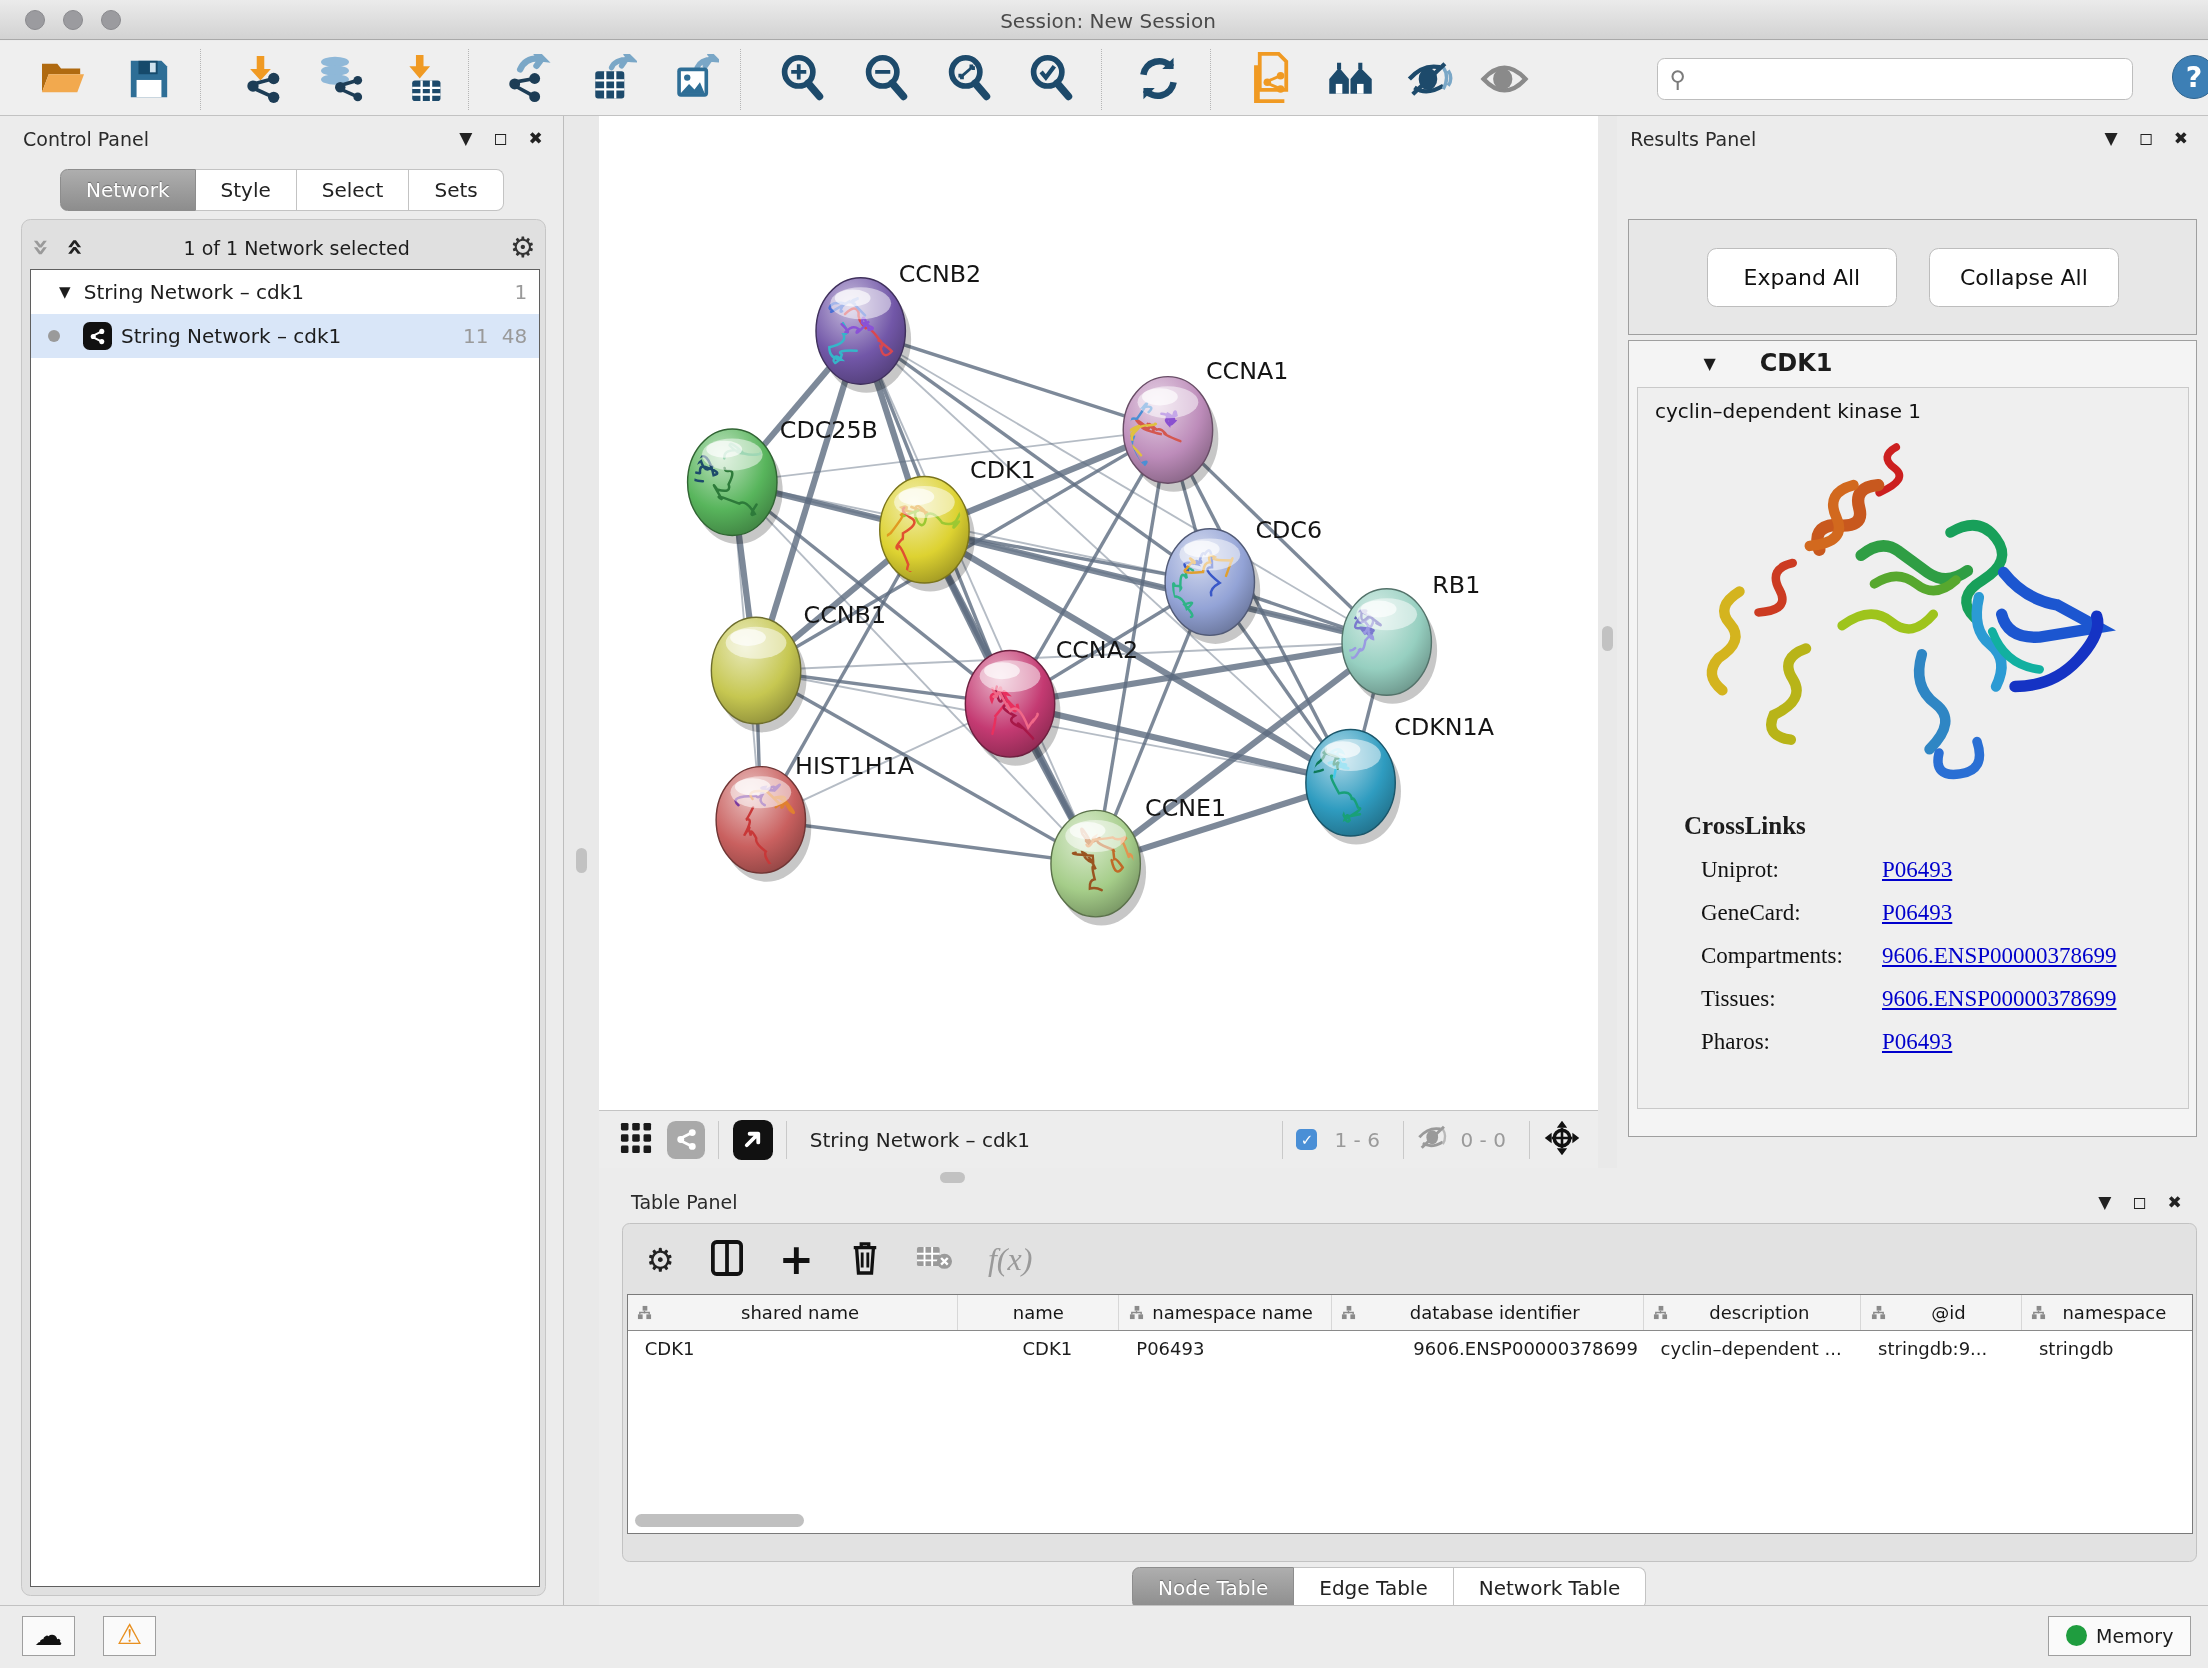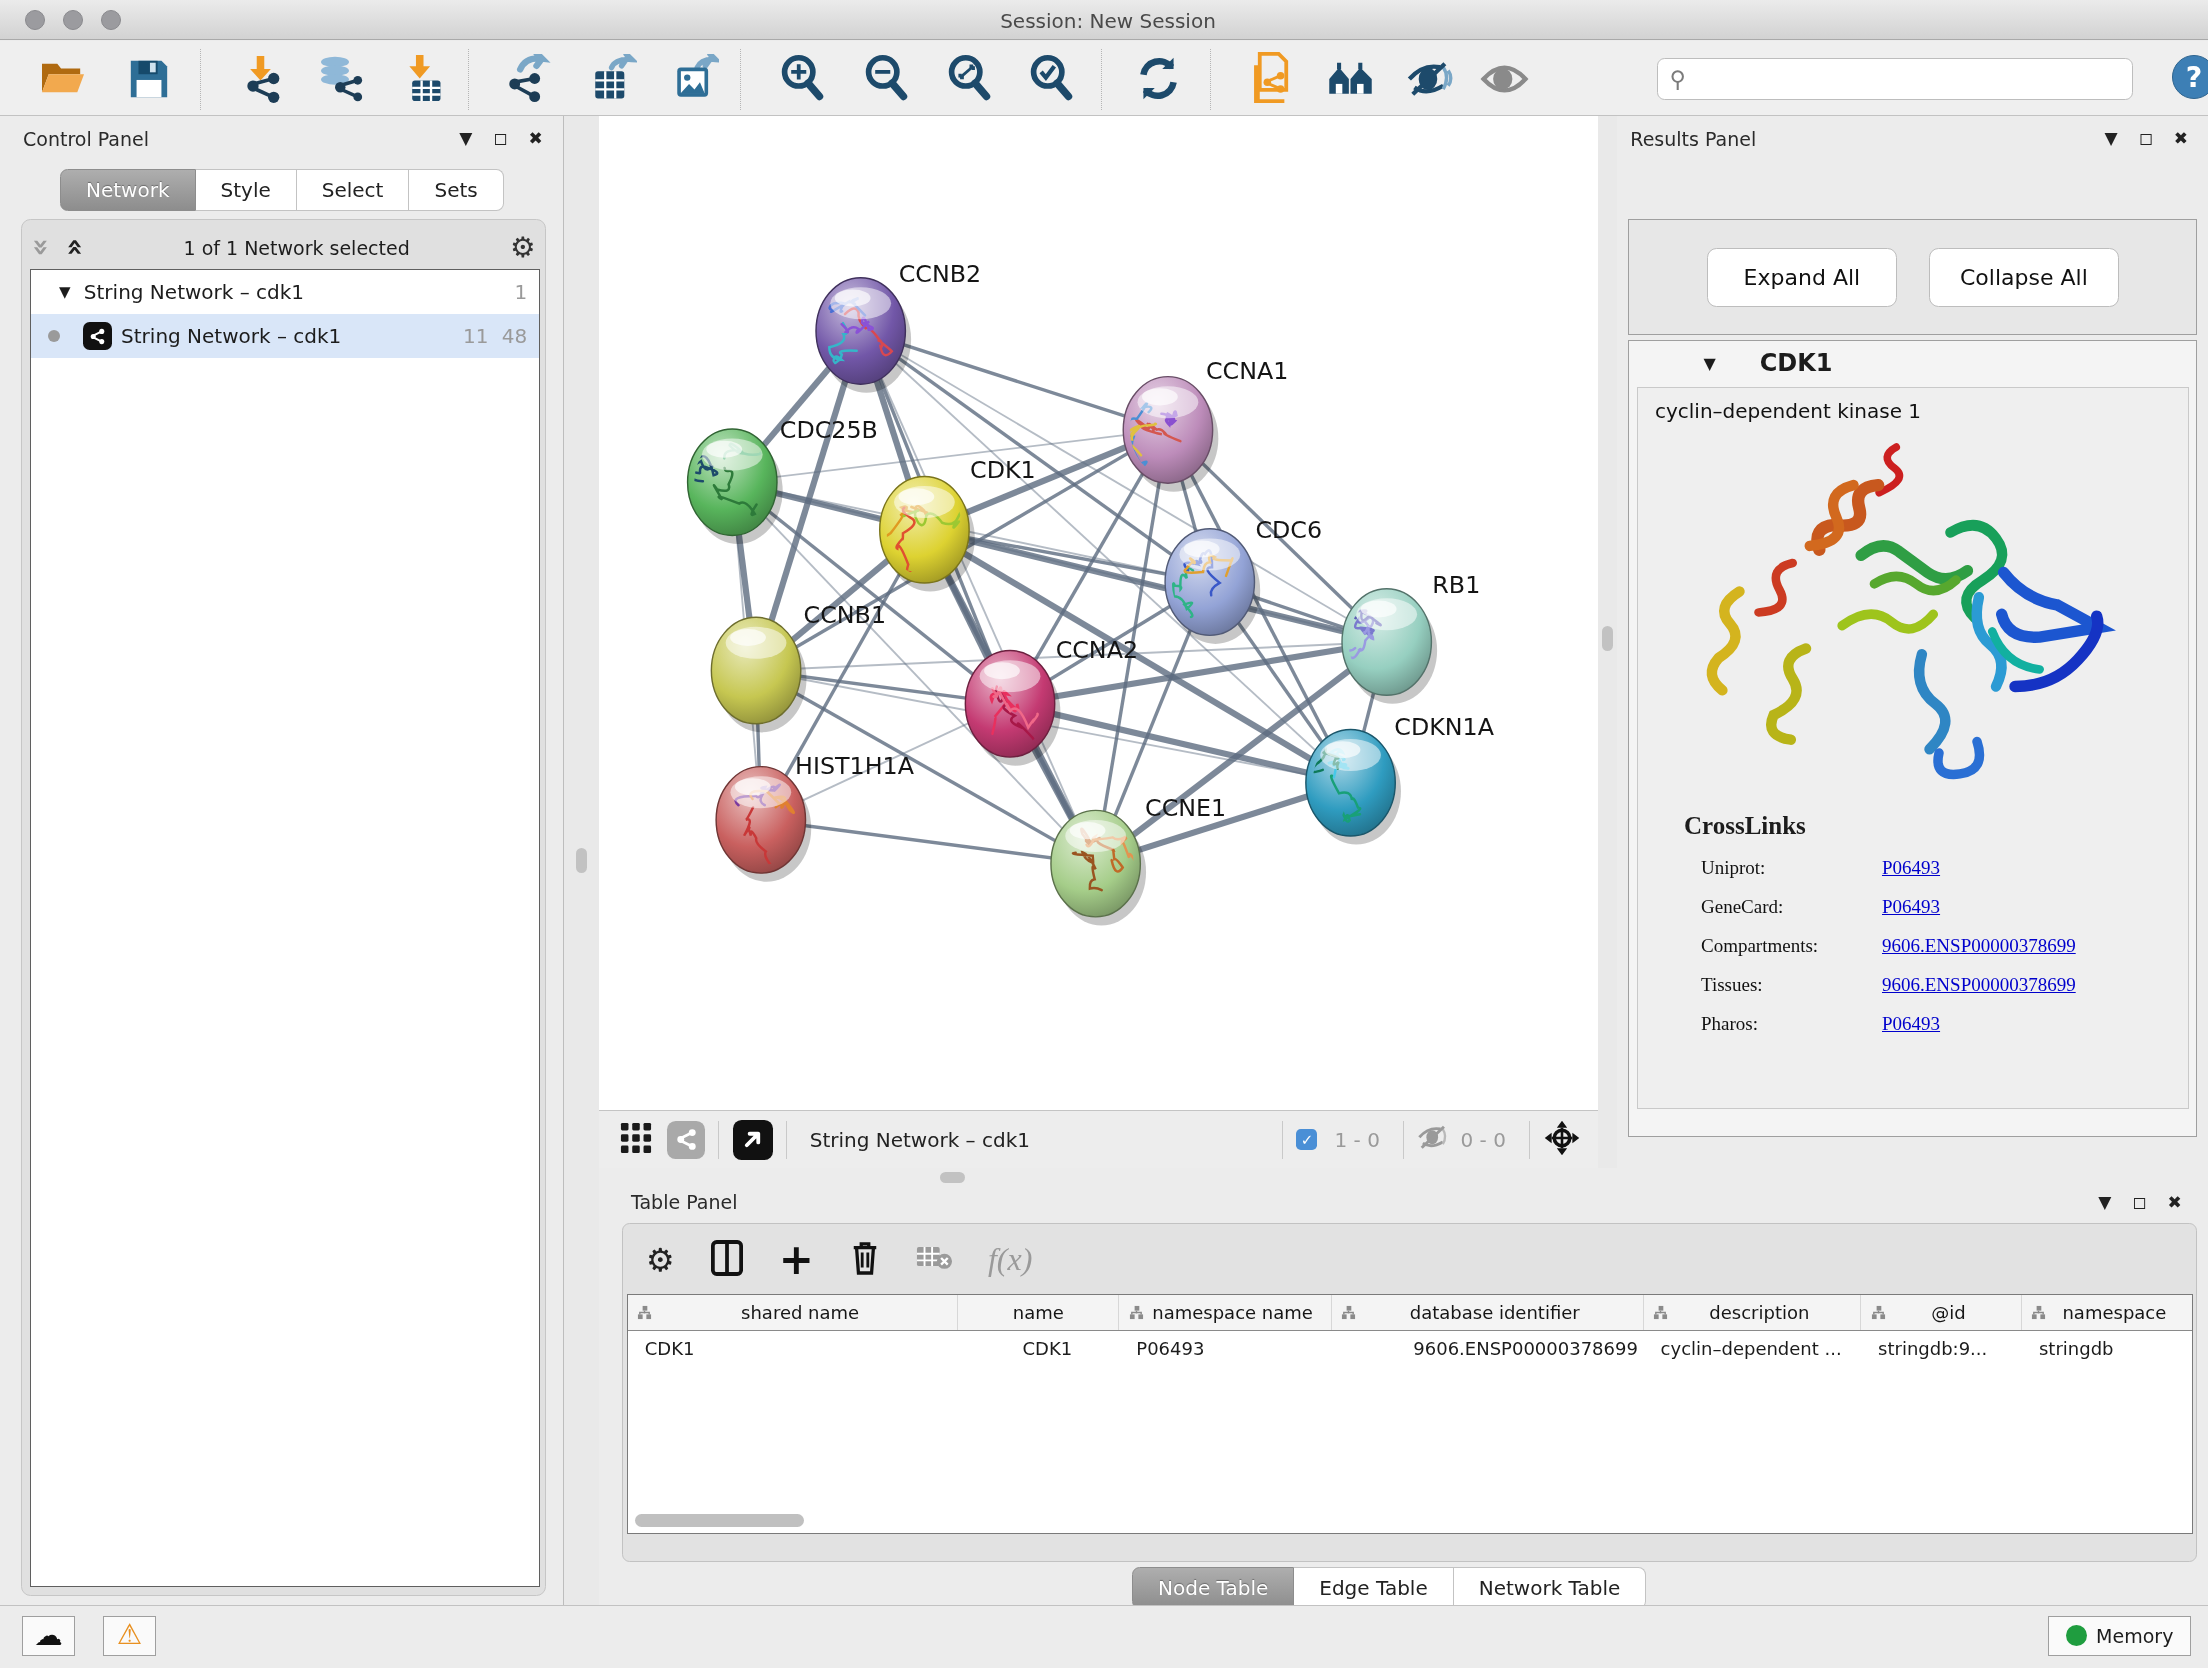--- a/index.html
+++ b/index.html
@@ -82,21 +82,21 @@
     font-size:22px;display:flex;align-items:center;justify-content:center;color:#111;}
   #rp-cdk-box{position:absolute;left:11.4px;top:224px;width:569px;height:797px;background:#f4f4f4;
     border:1.9px solid #9f9f9f;}
   #rp-cdk-head{height:44px;display:flex;align-items:center;font-size:24px;font-weight:bold;}
   #rp-cdk-inner{position:absolute;left:7.6px;top:46px;right:7.6px;bottom:27px;background:#efefef;
     border:1px solid #c9c9c9;overflow:hidden;}
   #rp-desc{font-size:20px;padding:11.4px 17px 0 17px;color:#111;}
   #crosslinks{position:absolute;left:0;top:424px;width:100%;
     font-family:Liberation Serif, serif;}
   #crosslinks .xl-title{font-size:25px;font-weight:bold;padding-left:46px;}
-  .xl-row{display:flex;font-size:19px;margin-top:17px;padding-left:63px;}
+  .xl-row{display:flex;font-size:23px;margin-top:17px;padding-left:63px;}
   .xl-label{width:181px;color:#111;}
   .xl-val{color:#0000cc;text-decoration:underline;}
 
   
   #table-panel{position:absolute;left:599px;top:1185px;width:1609px;height:420px;background:#ececec;}
   #tp-box{position:absolute;left:23px;top:38px;width:1575px;height:339px;background:#e2e2e2;
     border:1px solid #c2c2c2;border-radius:7.6px;}
   #tp-icons{position:absolute;left:23px;top:11.4px;height:49px;display:flex;align-items:center;gap:36px;}
   #tp-table{position:absolute;left:3.8px;top:70px;width:1566px;height:240px;background:#fff;
     border:1.9px solid #7a7a7a;overflow:hidden;}
@@ -645,21 +645,21 @@
     <span class="vline"></span>
     <span style="width:40px;height:40px;border-radius:8.6px;background:#111;display:inline-flex;align-items:center;justify-content:center;">
       <svg width="23" height="23" viewBox="0 0 24 24">
           <path d="M6 18 18 6M18 6h-9M18 6v9" stroke="#fff" stroke-width="4" stroke-linecap="round"></path>
         </svg>
     </span>
     <span class="vline"></span>
     <span id="net-name">String Network – cdk1</span>
     <span class="vline" style="margin-left:auto;"></span>
     <span class="checkbox">✓</span>
-    <span class="cnt">1 - 0</span>
+    <span class="cnt">1 - 6</span>
     <span class="vline"></span>
     <span>
       <svg width="34" height="28.5" viewBox="0 0 58 48">
           <path d="M4 24q16-18 36-14M10 34q14 10 34-2" fill="none" stroke="#9a9a9a" stroke-width="5"></path>
           <ellipse cx="26" cy="24" rx="10" ry="12" fill="#9a9a9a"></ellipse>
           <path d="M44 10q8 12 0 26" fill="none" stroke="#b9b9b9" stroke-width="4"></path>
           <path d="M8 42 46 6" stroke="#9a9a9a" stroke-width="5"></path>
         </svg>
     </span>
     <span class="cnt">0 - 0</span>

